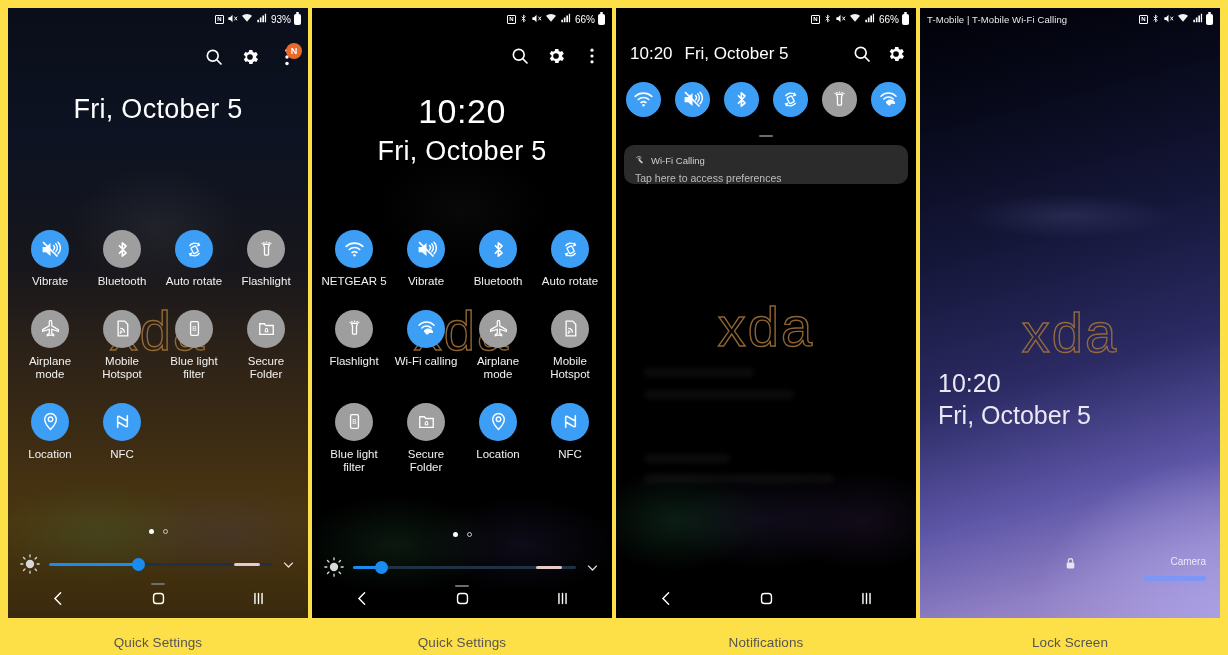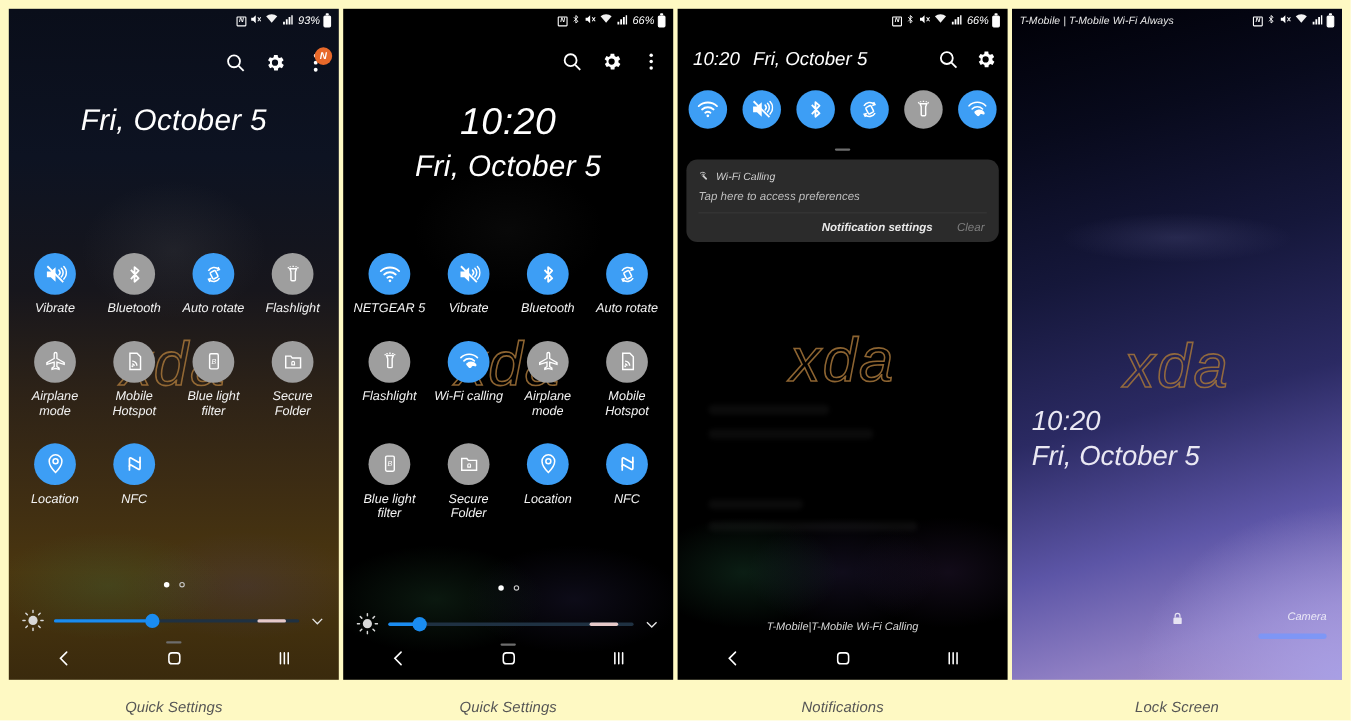--- a/index.html
+++ b/index.html
@@ -5,27 +5,26 @@
   * { box-sizing: border-box; margin: 0; padding: 0; }
   html, body {
     width: 1228px; height: 655px;
     background: #ffffff;
     font-family: "Liberation Sans", sans-serif;
     overflow: hidden;
   }
   .board {
     position: relative;
     width: 1228px; height: 655px;
-    background: #fef9c3;
+    background: #fde047;
     display: flex;
     flex-direction: row;
     align-items: flex-start;
     padding: 8px 8px 0 8px;
     gap: 4px;
-    font-style: italic;
   }
   .figure { position: relative; width: 300px; }
   .phone {
     position: relative;
     width: 300px; height: 610px;
     overflow: hidden;
     color: #fff;
   }
   .caption {
     width: 300px;
@@ -824,34 +823,29 @@
           <span>
             <svg viewBox="0 0 24 24" fill="none" stroke="#cfcfcf" stroke-width="1.8">
                 <path d="M3 8c3-3 8-3 11 0"></path>
                 <path d="M6 11c2-2 4.5-2 6.5 0"></path>
                 <path d="M13 14l4 4a2 2 0 0 1-3 2l-6-6a2 2 0 0 1 2-3z" fill="#cfcfcf" stroke="none"></path>
               </svg>
           </span>
           <span>Wi-Fi Calling</span>
         </div>
         <div class="notif-sub">Tap here to access preferences</div>
-        <div class="notif-actions">
-          <span class="a1">Notification settings</span>
-          <span class="a2">Clear</span>
-        </div>
       </div>
 
       <div class="xda" style="top:286px">xda</div>
 
       <div class="blur-band" style="left:28px;top:360px;width:110px;height:9px;"></div>
       <div class="blur-band" style="left:28px;top:382px;width:150px;height:9px;"></div>
       <div class="blur-band" style="left:28px;top:446px;width:86px;height:9px;"></div>
       <div class="blur-band" style="left:28px;top:466px;width:190px;height:9px;"></div>
 
-      <div class="carrier-line">T-Mobile|T-Mobile Wi-Fi Calling</div>
 
       <div class="navbar">
         <span class="nb">
           <svg viewBox="0 0 24 24" fill="none" stroke="#fff" stroke-width="2" stroke-linecap="round">
               <path d="M15 4L7 12l8 8"></path>
             </svg>
         </span>
         <span class="nb">
           <svg viewBox="0 0 24 24" fill="none" stroke="#fff" stroke-width="2">
               <rect x="5" y="5" width="14" height="14" rx="4"></rect>
@@ -865,21 +859,21 @@
       </div>
 
     </div>
     <div class="caption">Notifications</div>
   </div>
 
   <div class="figure">
     <div class="phone bg-p4">
 
       <div class="statusbar">
-        <div class="sb-left">T-Mobile | T-Mobile Wi-Fi Always</div>
+        <div class="sb-left">T-Mobile | T-Mobile Wi-Fi Calling</div>
         <div class="sb-right">
           <span class="nfc-box sb-ico">N</span>
           <span class="sb-ico">
             <svg width="9" height="11" viewBox="0 0 24 24" fill="none" stroke="#fff" stroke-width="2.2">
                 <path d="M7 7l10 10-5 4V3l5 4L7 17"></path>
               </svg>
           </span>
           <span class="sb-ico">
             <svg width="11" height="11" viewBox="0 0 24 24" fill="#fff">
                 <path d="M3 9v6h4l5 5V4L7 9H3z"></path>

